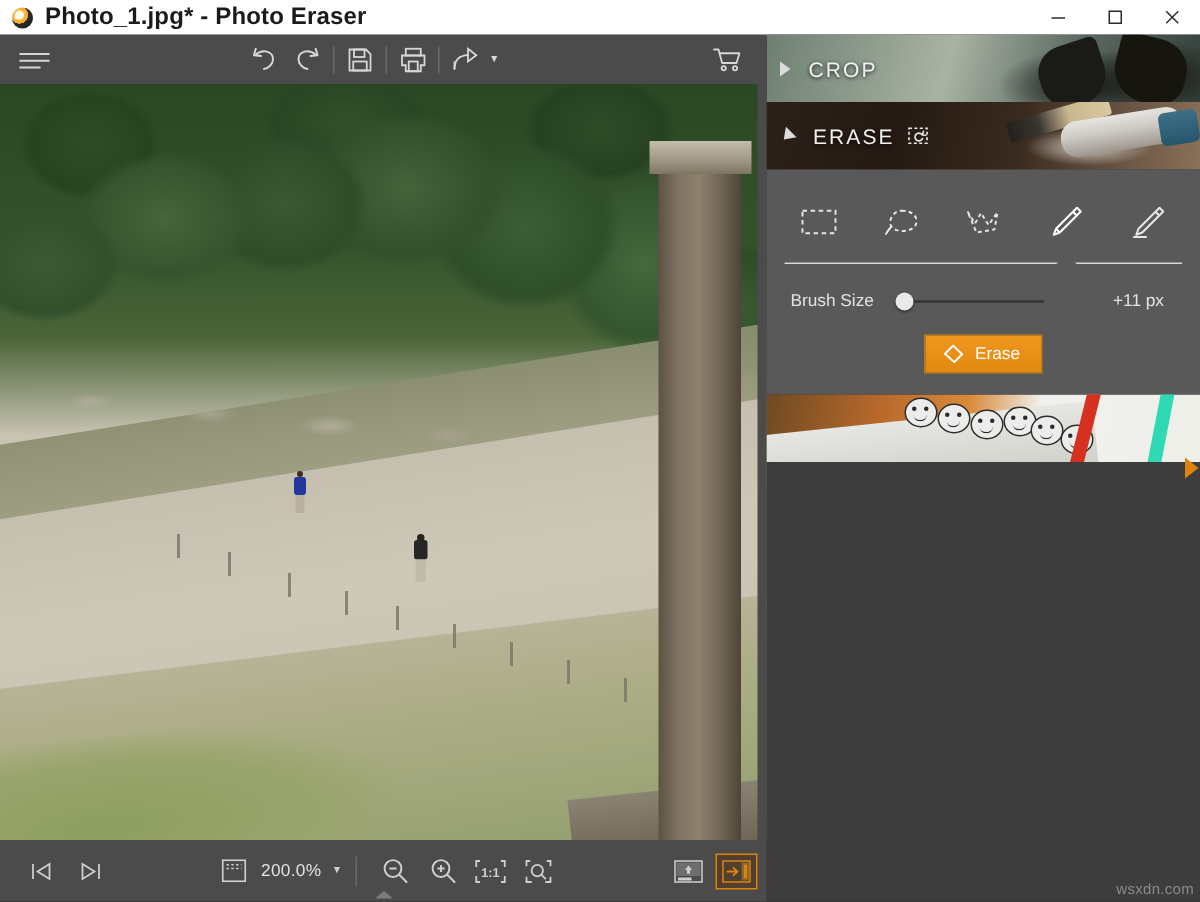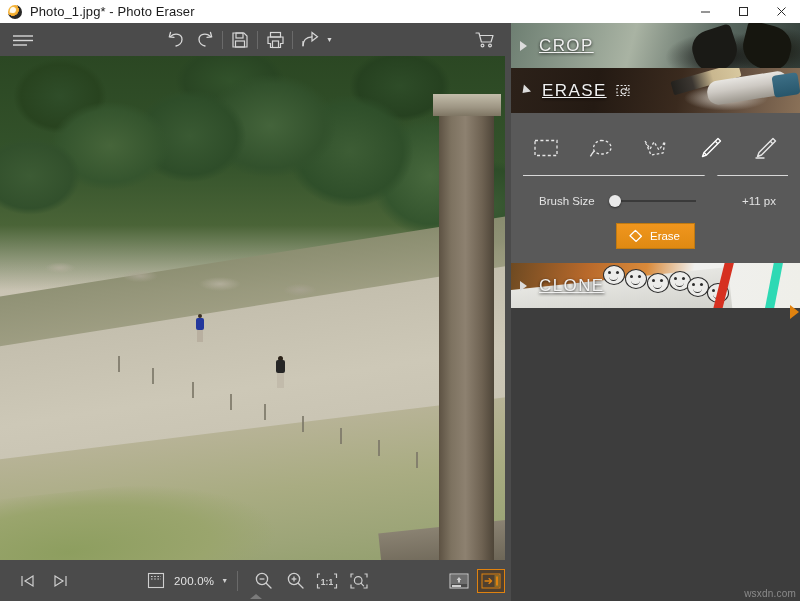--- a/index.html
+++ b/index.html
@@ -19,21 +19,21 @@
   .app-logo{
     width:14px;height:14px;margin-left:8px;border-radius:50%;
     background:radial-gradient(circle at 35% 35%,#fdd35c 0%,#f0a52a 45%,#2b2b2b 46%,#1d1d1d 100%);
     position:relative;flex:none;
   }
   .app-logo:after{
     content:"";position:absolute;left:2px;top:2px;width:6px;height:6px;
     background:#fff;border-radius:50% 50% 50% 0;transform:rotate(10deg);opacity:.9;
   }
   .title-text{
-    margin-left:8px;font-size:13px;color:#1b1b1b;letter-spacing:.1px;white-space:nowrap;
+    margin-left:8px;font-size:16px;color:#1b1b1b;letter-spacing:.1px;white-space:nowrap;font-weight:bold;
   }
   .win-buttons{margin-left:auto;display:flex;height:23px;}
   .win-btn{
     width:38px;height:23px;display:flex;align-items:center;justify-content:center;
     color:#2b2b2b;font-size:11px;line-height:1;
   }
   .win-btn svg{display:block;}
 
   
   .toolbar{
@@ -232,23 +232,22 @@
     content:"";position:absolute;left:5px;top:10px;width:9px;height:4px;
     border-bottom:1.5px solid #2c2c2c;border-radius:0 0 9px 9px;
   }
   .sh-content{
     position:relative;display:flex;align-items:center;height:45px;padding-left:9px;
   }
   .tri{width:0;height:0;margin-right:12px;}
   .tri-right{border-top:5px solid transparent;border-bottom:5px solid transparent;border-left:7px solid #dcdcdc;}
   .tri-down{border-left:5px solid transparent;border-right:5px solid transparent;border-top:7px solid #dcdcdc;transform:rotate(45deg);}
   .sh-label{
-    font-size:17px;color:#f0f0f0;letter-spacing:1.4px;
+    font-size:14px;color:#f0f0f0;letter-spacing:1.4px;
     text-shadow:0 1px 3px rgba(0,0,0,.85);
-    text-decoration:underline;
   }
   .sh-reset{margin-left:9px;display:flex;align-items:center;}
 
   .section-body{background:#595959;padding:12px 0 14px;}
   .tools-row{display:flex;justify-content:space-around;align-items:center;padding:0 8px;height:46px;}
   .tool{
     width:44px;height:40px;display:flex;align-items:center;justify-content:center;
     color:#e6e6e6;position:relative;
   }
   .tool-underline{
@@ -258,21 +257,21 @@
   .tool-notch{
     position:absolute;top:-6px;left:180px;width:0;height:0;
     border-left:8px solid transparent;border-right:8px solid transparent;
     border-bottom:7px solid #595959;
   }
   .tool-notch:after{
     content:"";position:absolute;left:-8px;top:0px;width:0;height:0;
     border-left:8px solid transparent;border-right:8px solid transparent;
     border-bottom:7px solid #d8d8d8;z-index:-1;
   }
-  .brush-row{display:flex;align-items:center;padding:10px 16px 0;margin-left:12px;}
+  .brush-row{display:flex;align-items:center;padding:10px 16px 0;}
   .brush-label{font-size:11.5px;color:#e3e3e3;width:70px;}
   .slider{position:relative;flex:1;height:16px;display:flex;align-items:center;}
   .slider-track{position:absolute;left:9px;right:38px;height:2px;background:#3a3a3a;}
   .slider-thumb{
     position:absolute;left:0;width:12px;height:12px;border-radius:50%;
     background:#e9e9e9;box-shadow:0 1px 2px rgba(0,0,0,.5);
   }
   .brush-val{font-size:11.5px;color:#e3e3e3;width:50px;text-align:center;}
   .erase-btn-row{display:flex;justify-content:center;padding-top:14px;}
   .erase-btn{
@@ -593,24 +592,20 @@
         <div class="sh-clone-paper"></div>
         <div class="clone-face" style="left:92px;top:2px;"></div>
         <div class="clone-face" style="left:114px;top:6px;"></div>
         <div class="clone-face" style="left:136px;top:10px;"></div>
         <div class="clone-face" style="left:158px;top:8px;"></div>
         <div class="clone-face" style="left:176px;top:14px;"></div>
         <div class="clone-face" style="left:196px;top:20px;"></div>
         <div class="sh-clone-red"></div>
         <div class="sh-clone-teal"></div>
       </div>
-      <div class="sh-content">
-        <div class="tri tri-right"></div>
-        <span class="sh-label">CLONE</span>
-      </div>
     </div>
 
     <div class="panel-filler"></div>
     <div class="rpanel-collapse"></div>
   </div>
 
   <div class="watermark">wsxdn.com</div>
 </div>
 
 </body></html>

